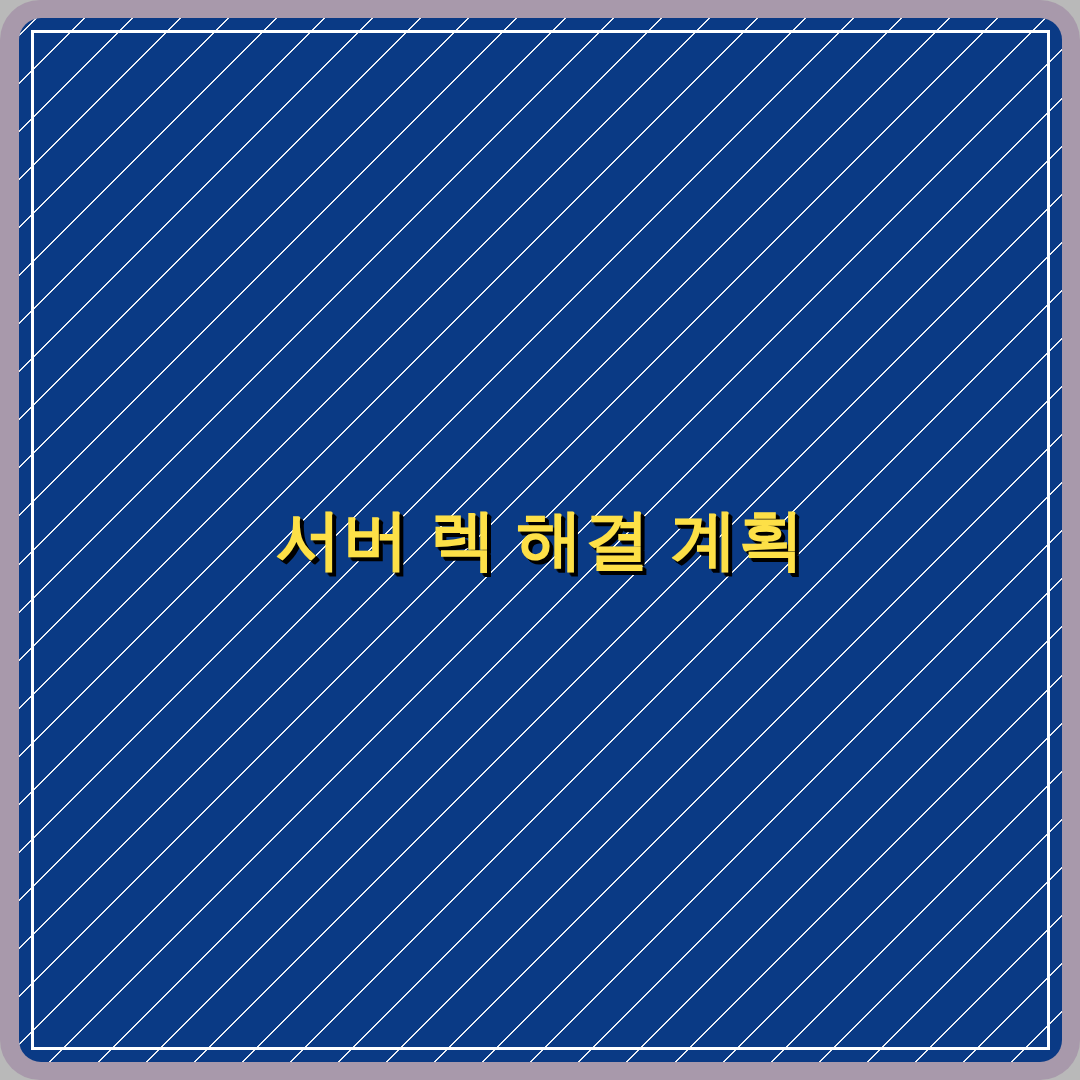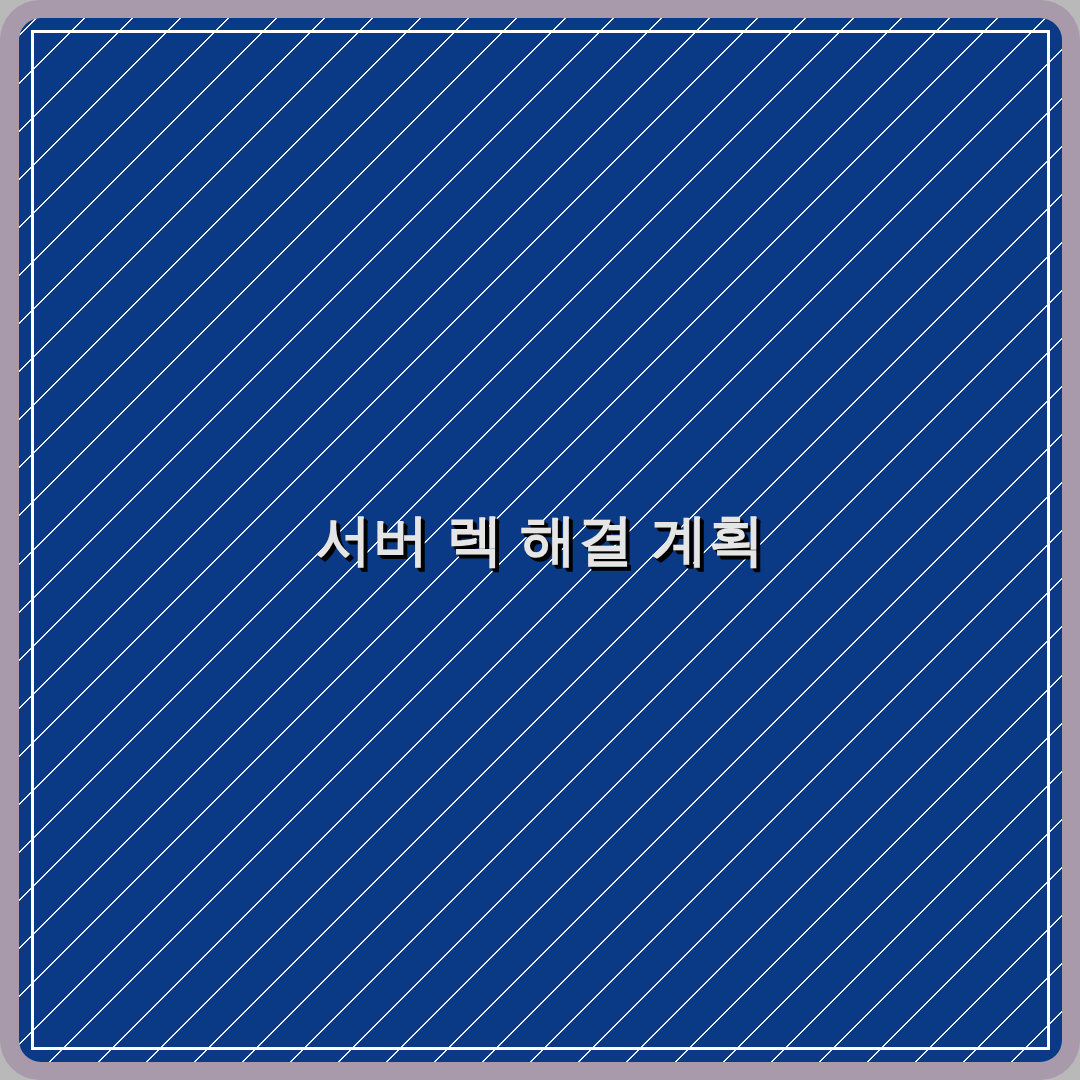--- a/index.html
+++ b/index.html
@@ -90,24 +90,24 @@
     justify-content: center;
     padding: 0 70px;
     box-sizing: border-box;
     pointer-events: none;
   }
 
   .headline {
     margin: 0;
     font-family: "Liberation Sans", "DejaVu Sans", sans-serif;
     font-weight: 700;
-    font-size: 56px;
+    font-size: 66px;
     line-height: 1.12;
     letter-spacing: 0.02em;
-    color: #e5e5e5;
+    color: #fde047;
     text-align: center;
     white-space: pre-wrap;
     text-shadow:
       4px 4px 0 #000000,
       3px 3px 0 #000000,
       2px 2px 0 #1a1a1a;
   }
 </style>
 </head>
 <body>

